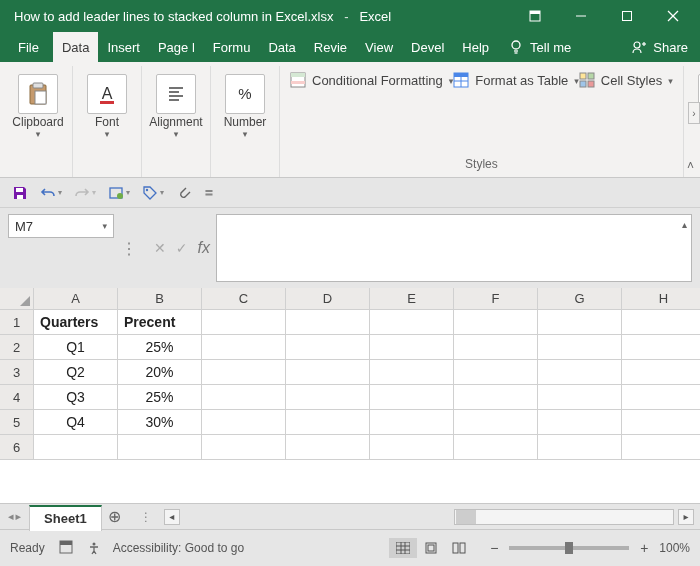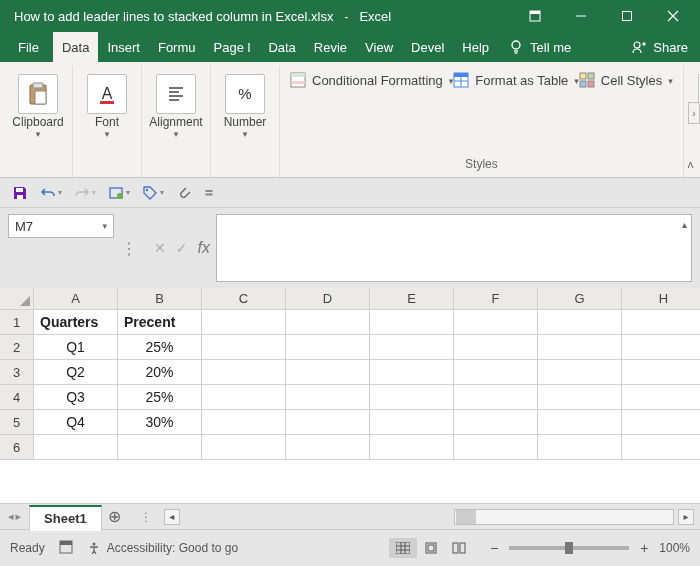--- a/index.html
+++ b/index.html
@@ -99,21 +99,21 @@
   .status{height:37px;background:#e6e6e6;border-top:1px solid var(--gray-line);display:flex;align-items:center;padding:0 10px;font-size:12px;color:#555;gap:14px;}
   .status .views{display:flex;gap:0;margin-left:auto;}
   .status .vbtn{width:28px;height:20px;border:1px solid transparent;display:flex;align-items:center;justify-content:center;}
   .status .vbtn.active{background:#cfcfcf;}
   .zoom{display:flex;align-items:center;gap:8px;}
   .zoom .slider{width:120px;height:4px;background:#b0b0b0;position:relative;}
   .zoom .slider::before{content:"";position:absolute;left:50%;top:-4px;width:1px;height:12px;background:#888;}
   .zoom .slider .knob{position:absolute;left:50%;top:-4px;width:8px;height:12px;background:#777;transform:translateX(-50%);}
   .zoom .zm{width:14px;text-align:center;font-size:14px;}
   .macro-ico{width:14px;height:14px;display:inline-block;}
-  .acc{display:flex;align-items:center;gap:6px;}
+  .acc{display:flex;align-items:center;gap:12px;}
 </style>
 </head>
 <body>
 
 <div class="window">
 
   <div class="titlebar">
     <div class="title">
       <span>How to add leader lines to stacked column in Excel.xlsx</span>
       <span class="subtle">&nbsp;&nbsp;-&nbsp;&nbsp;</span>
@@ -141,22 +141,22 @@
           <line x1="1" y1="1" x2="11" y2="11" stroke="#fff" stroke-width="1.2"></line>
           <line x1="11" y1="1" x2="1" y2="11" stroke="#fff" stroke-width="1.2"></line>
         </svg>
     </div>
   </div>
 
   <div class="menu">
     <div class="mitem file">File</div>
     <div class="mitem active">Data</div>
     <div class="mitem">Insert</div>
+    <div class="mitem">Page l</div>
     <div class="mitem">Formu</div>
-    <div class="mitem">Page l</div>
     <div class="mitem">Data</div>
     <div class="mitem">Revie</div>
     <div class="mitem">View</div>
     <div class="mitem">Devel</div>
     <div class="mitem">Help</div>
     <div class="tell">
       <svg class="lightbulb" viewBox="0 0 16 16">
           <circle cx="8" cy="6" r="4" fill="none" stroke="#fff" stroke-width="1.3"></circle>
           <line x1="6" y1="12" x2="10" y2="12" stroke="#fff" stroke-width="1.3"></line>
           <line x1="6.5" y1="14" x2="9.5" y2="14" stroke="#fff" stroke-width="1.3"></line>

